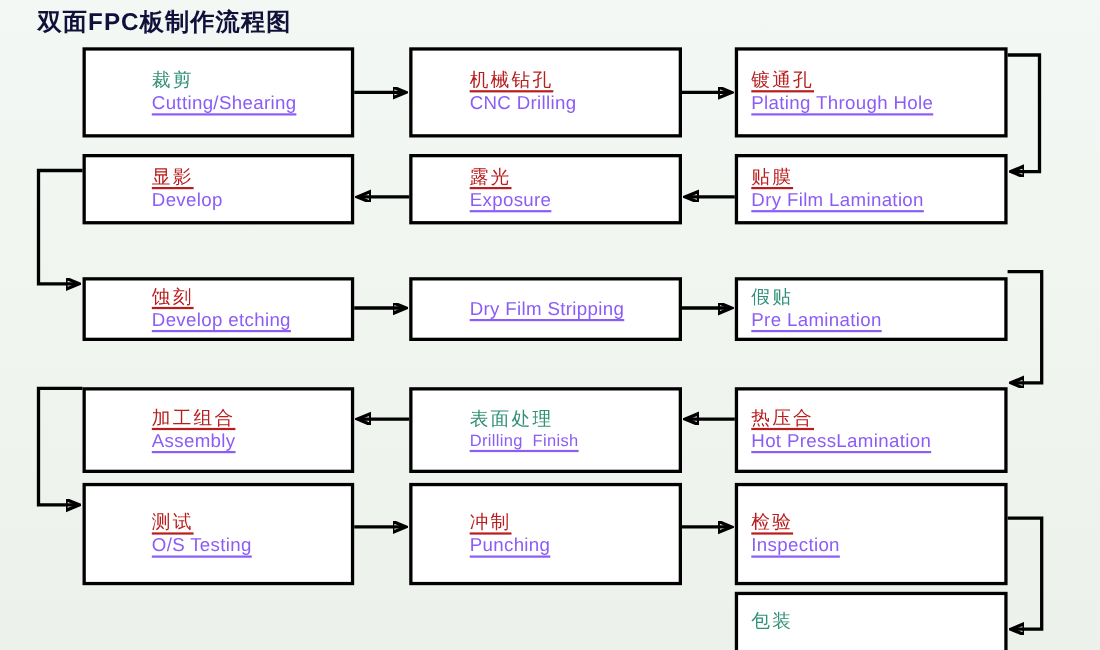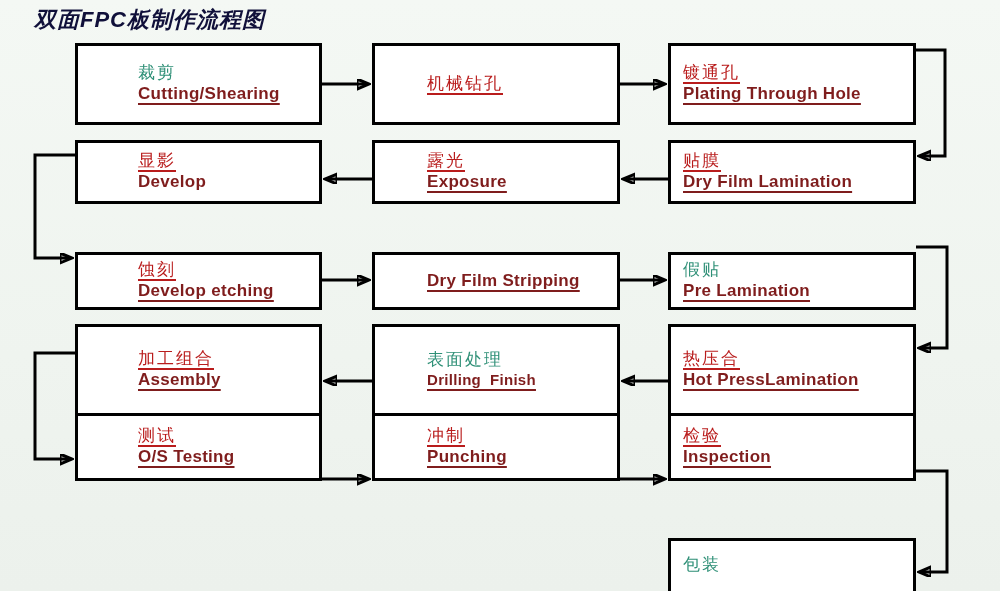--- a/index.html
+++ b/index.html
@@ -3,62 +3,63 @@
 <meta charset="utf-8">
 <style>
   html,body{margin:0;padding:0;background:#dfe5df;}
   .stage{
     position:relative;width:1000px;height:591px;overflow:hidden;
     background:linear-gradient(180deg,#f4f8f4 0%,#eff4ef 60%,#ecf1ec 100%);
     font-family:"Liberation Sans","DejaVu Sans",sans-serif;
   }
   .title{
     position:absolute;left:34px;top:5px;
-    font-size:22px;font-weight:bold;color:#10103a;letter-spacing:1px;font-style:italic;
+    font-size:22px;font-weight:bold;color:#10103a;letter-spacing:1px;
   }
   .box{
     position:absolute;background:#ffffff;border:3px solid #000000;
     box-sizing:border-box;display:flex;flex-direction:column;
     justify-content:center;gap:2px;
   }
   .c1{left:75px;width:247px}
   .c2{left:372px;width:248px}
   .c3{left:668px;width:248px}
   .r1{top:43px;height:82px}
   .r2{top:140px;height:64px}
   .r3{top:252px;height:58px}
-  .r4{top:324px;height:92px}
-  .r5{top:413px;height:68px}
+  .r4{top:352px;height:78px}
+  .r5{top:439px;height:93px}
   .r6{top:538px;height:80px;justify-content:flex-start;padding-top:15px}
   .c1 .lbl{padding-left:60px}
   .c2 .lbl{padding-left:52px}
   .c3 .lbl{padding-left:12px}
   .lbl{line-height:1.1;white-space:pre}
   .zh{font-size:17px;color:#b91c1c;letter-spacing:2px}
   .zh.green{color:#2f9077}
-  .en{font-size:17px;font-weight:bold;color:#7f1d1d;letter-spacing:0.3px}
+  .en{font-size:17px;font-weight:normal;color:#8b5cf6;letter-spacing:0.3px}
   .en.small{font-size:15px}
   .u{text-decoration:underline;text-underline-offset:4px;text-decoration-thickness:1.5px}
   .en.u{text-decoration-thickness:2px}
   svg.connectors{position:absolute;left:0;top:0;pointer-events:none}
   svg.connectors path{stroke:#000;stroke-width:3;fill:none}
 </style>
 </head>
 <body>
 
 <div class="stage">
 
   <div class="title">双面FPC板制作流程图</div>
 
   <div class="box r1 c1">
     <div class="lbl zh green">裁剪</div>
     <div class="lbl en u">Cutting/Shearing</div>
   </div>
   <div class="box r1 c2">
     <div class="lbl zh u">机械钻孔</div>
+    <div class="lbl en">CNC Drilling</div>
   </div>
   <div class="box r1 c3">
     <div class="lbl zh u">镀通孔</div>
     <div class="lbl en u">Plating Through Hole</div>
   </div>
 
   <div class="box r2 c1">
     <div class="lbl zh u">显影</div>
     <div class="lbl en">Develop</div>
   </div>

